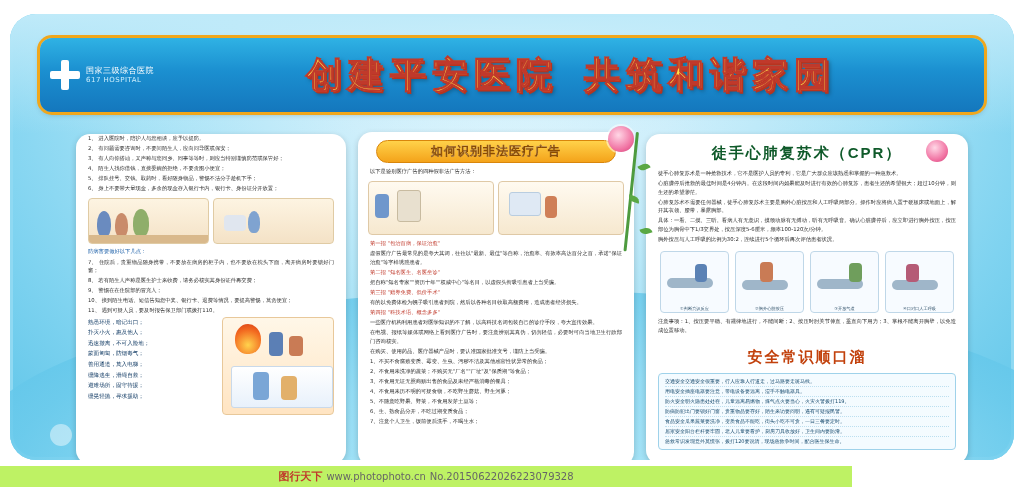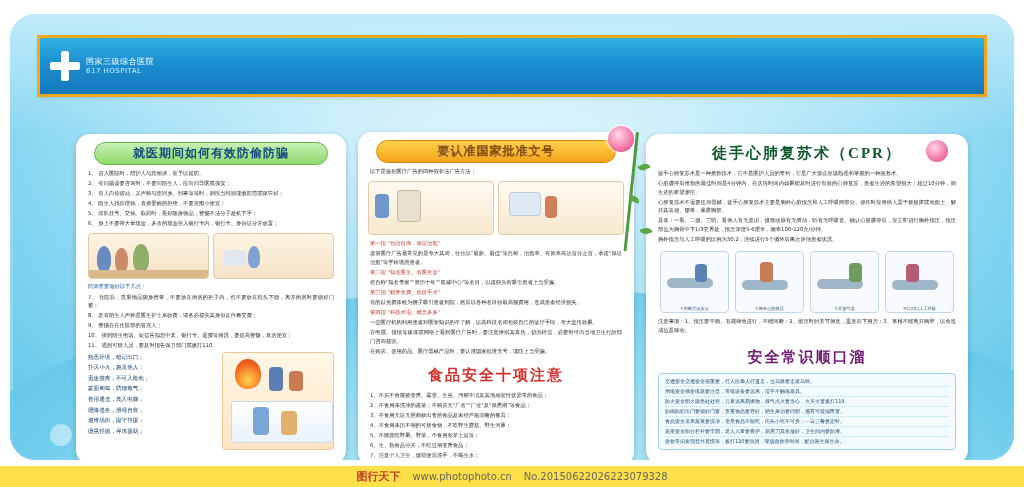--- a/index.html
+++ b/index.html
@@ -26,22 +26,22 @@
   .wave{
     position:absolute;left:-40px;bottom:-60px;width:1120px;height:230px;
     background:radial-gradient(ellipse at 50% 100%, #bfeefc 0%, #93dcf4 45%, #6ccbec 70%, #4fbde5 100%);
     border-radius:50% 50% 0 0 / 70% 70% 0 0;
     opacity:.85;
   }
   .bubble{position:absolute;border-radius:50%;background:rgba(255,255,255,.45);}
 
   
   .header{
-    position:absolute;left:30px;top:24px;width:944px;height:56px;
-    border-radius:0;
+    position:absolute;left:30px;top:24px;width:944px;height:74px;
+    border-radius:12px;
     background:linear-gradient(180deg,#2fb2e4 0%,#1b8fd0 45%,#1477bd 100%);
     box-shadow:0 0 0 3px #f0a71c, 0 2px 6px rgba(0,0,0,.25);
     display:flex;align-items:center;
   }
   .logo{
     width:120px;height:46px;margin-left:10px;flex:none;
     display:flex;align-items:center;gap:6px;color:#fff;
   }
   .cross{
     width:30px;height:30px;position:relative;flex:none;
@@ -84,25 +84,25 @@
     font-weight:bold;font-size:12px;letter-spacing:1px;
     color:#10497f;background:linear-gradient(180deg,#c8f0b6,#8fd96e);
     border-radius:12px;padding:2px 0;border:1px solid #63b441;
   }
   .title-ribbon.orange{
     color:#ffffff;background:linear-gradient(180deg,#ffd24a,#f4a31a);
     border-color:#d9860b;
     -webkit-text-stroke:.3px #8a4b00;
   }
   .title-plain{
-    text-align:center;font-family:Liberation Serif, serif;
+    text-align:center;font-family:Liberation Sans, sans-serif;
     font-weight:bold;font-size:15px;color:#c0262b;letter-spacing:2px;
     margin:10px 0 6px;
   }
-  .title-plain.blue{color:#701a75;}
+  .title-plain.blue{color:#c2410c;}
   .title-plain.red2{color:#d2322d;}
 
   .body-text{
     font-size:5.3px;line-height:1.62;color:#2b2b2b;
     padding:0 12px;text-align:justify;
   }
   .body-text p{margin:0 0 1.5px;}
   .col-red{color:#c0392b;}
   .col-blue{color:#1b5fa8;}
 
@@ -143,23 +143,23 @@
 
   .safety-box{
     margin:4px 12px 0;border:1px solid #9fd2ea;border-radius:4px;background:#f4fbff;
     padding:3px 6px;font-size:5px;line-height:1.78;color:#164a6e;
   }
   .safety-box p{margin:0;}
   .sb-row{border-bottom:1px dotted #bcdff0;}
 
   
   .footer{
-    position:absolute;left:0;top:466px;width:1024px;height:21px;
-    display:flex;align-items:center;justify-content:center;gap:12px;
-    font-size:10px;color:#666;background:#fde047;
+    position:absolute;left:0;top:466px;width:852px;height:21px;
+    display:flex;align-items:center;justify-content:center;gap:4px;
+    font-size:10px;color:#666;background:#bef264;
   }
   .footer .brand{
     color:#c0392b;font-weight:bold;font-size:11px;
     font-family:"DejaVu Serif","Liberation Serif",serif;
   }
 
   
   .flower{position:absolute;width:26px;height:26px;border-radius:50%;
     background:radial-gradient(circle at 40% 35%,#ffd7e6,#f06fa0 65%,#c73f74 100%);
     box-shadow:0 0 0 2px rgba(255,255,255,.5);}
@@ -180,24 +180,26 @@
     <div class="bubble" style="left:40px;top:410px;width:22px;height:22px;"></div>
 
     <div class="header">
       <div class="logo">
         <div class="cross"></div>
         <div class="logo-text">
           <div>国家三级综合医院</div>
           <div class="en">617 HOSPITAL</div>
         </div>
       </div>
+      <div class="slogan">
+        <span>创建平安医院</span><span class="sp"></span><span>共筑和谐家园</span>
+      </div>
     </div>
 
     <div class="panel p-left">
-      <div class="title-ribbon">就医期间如何有效防偷防骗</div>
       <div class="body-text">
         <p>1、 进入医院时，陪护人与您相谈，应予以提防。</p>
         <p>2、 有问题需要咨询时，不要问陌生人，应向问导医或保安；</p>
         <p>3、 有人向你搭讪，又声称与您同乡、同事等等时，则应当特别谨慎防范或保管好；</p>
         <p>4、 陌生人找你借钱，直接委婉的拒绝，不要贪图小便宜；</p>
         <p>5、 排队挂号、交钱、取药时，看好随身物品，警惕不法分子趁机下手；</p>
         <p>6、 身上不要带大量现金，多余的现金存入银行卡内，银行卡、身份证分开放置；</p>
       </div>
       <div class="cartoon-row">
         <div class="cartoon">
@@ -239,21 +241,21 @@
           <div style="position:absolute;left:46px;top:14px;width:14px;height:24px;background:#5b7fb5;border-radius:4px;"></div>
           <div style="position:absolute;left:66px;top:18px;width:14px;height:20px;background:#c97b55;border-radius:4px;"></div>
           <div style="position:absolute;left:8px;top:48px;width:100px;height:40px;background:linear-gradient(180deg,#fff,#e8f1fb);border:1px solid #c9d9ea;border-radius:3px;"></div>
           <div style="position:absolute;left:30px;top:54px;width:16px;height:28px;background:#7aa6d6;border-radius:4px;"></div>
           <div style="position:absolute;left:58px;top:58px;width:16px;height:24px;background:#e2b06a;border-radius:4px;"></div>
         </div>
       </div>
     </div>
 
     <div class="panel p-mid">
-      <div class="title-ribbon orange">要认准国家批准文号</div>
+      <div class="title-ribbon orange">如何识别非法医疗广告</div>
       <div class="body-text">
         <p>以下是鉴别医疗广告的四种假非法广告方法：</p>
       </div>
       <div class="mid-art">
         <div class="box">
           <div style="position:absolute;left:6px;top:12px;width:14px;height:24px;background:#6f97cc;border-radius:4px;"></div>
           <div style="position:absolute;left:28px;top:8px;width:22px;height:30px;background:#e8e0cf;border:1px solid #c8bba0;border-radius:3px;"></div>
         </div>
         <div class="box">
           <div style="position:absolute;left:10px;top:10px;width:30px;height:22px;background:#dfe9f4;border:1px solid #b9cde0;border-radius:3px;"></div>
@@ -266,21 +268,20 @@
         <p class="col-red">第二招 "知名医生、名医坐诊"</p>
         <p>把自称"知名专家""资历十年""权威中心"等名目，以虚假头衔吸引患者上当受骗。</p>
         <p class="col-red">第三招 "赠券免费、低价手术"</p>
         <p>有的以免费体检为幌子吸引患者到院，然后以各种名目收取高额费用，造成患者经济损失。</p>
         <p class="col-red">第四招 "科技术语、概念多多"</p>
         <p>一些医疗机构利用患者对医学知识的不了解，以高科技名词包装自己的诊疗手段，夸大宣传效果。</p>
         <p>在电视、报纸等媒体或网络上看到医疗广告时，要注意辨别其真伪，切勿轻信，必要时可向当地卫生行政部门咨询核实。</p>
         <p>在购买、使用药品、医疗器械产品时，要认准国家批准文号，谨防上当受骗。</p>
       </div>
 
-      <div class="title-plain red2">食品安全十项注意</div>
       <div class="body-text">
         <p>1、不买不食腐败变质、霉变、生虫、污秽不洁及其他感官性状异常的食品；</p>
         <p>2、不食用未洗净的蔬菜；不购买无"厂名""厂址"及"保质期"等食品；</p>
         <p>3、不食用无证无照商贩出售的食品及未经严格消毒的餐具；</p>
         <p>4、不食用来历不明的可疑食物，不吃野生蘑菇、野生河豚；</p>
         <p>5、不随意吃野果、野菜，不食用发芽土豆等；</p>
         <p>6、生、熟食品分开，不吃过期变质食品；</p>
         <p>7、注意个人卫生，饭前便后洗手，不喝生水；</p>
 
       </div>

